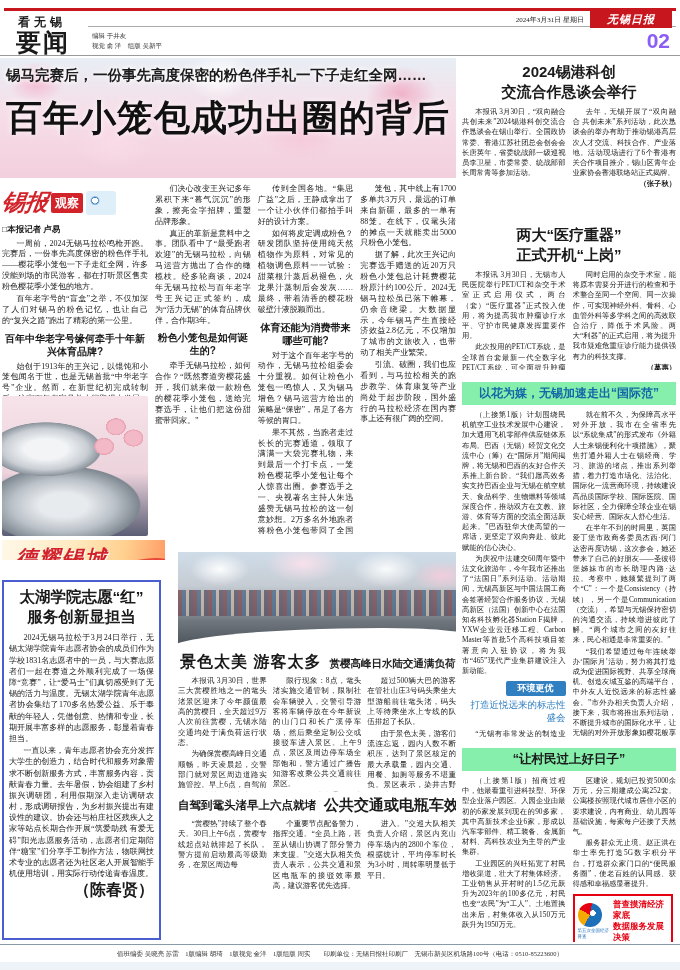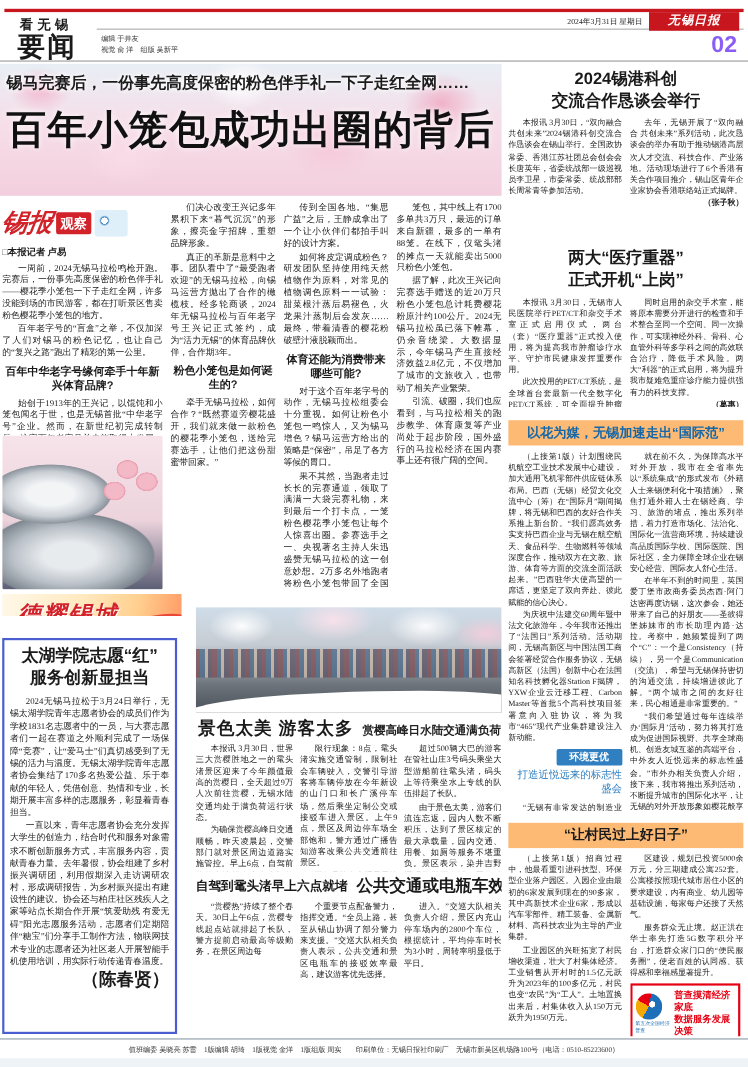--- a/index.html
+++ b/index.html
@@ -88,37 +88,37 @@
       radial-gradient(40px 20px at 95% 25%, rgba(246,205,220,.9), transparent 75%),
       linear-gradient(180deg,#cfdde9 0%,#c6ccd3 35%,#9aa3ab 55%,#6f767e 72%,#4a5058 100%);}
   .crowd{position:absolute;left:0;top:38px;width:278px;height:26px;opacity:.8;
      background:repeating-linear-gradient(90deg,#7d4f55 0 4px,#4e6b8a 4px 8px,#c8b6a6 8px 11px,#5e5668 11px 15px);}
   .wave{position:absolute;left:-10px;bottom:-14px;width:300px;height:34px;background:#fff;
         border-radius:100% 40% 0 0/90% 30% 0 0;}
   .cap-row{display:flex;align-items:baseline;gap:8px;margin:4px 0 3px 2px;}
   .cap-big{font-size:16px;font-weight:bold;letter-spacing:1px;
            font-family:"Liberation Sans","DejaVu Sans",sans-serif;}
   .cap-sub{font-size:10.5px;font-weight:bold;color:#222;}
-  .mcols{display:flex;gap:6px;height:116px;overflow:hidden;}
+  .mcols{display:flex;gap:6px;height:116px;overflow:hidden;justify-content:flex-end;}
   .mcols.second{height:108px;}
   .mcol{flex:1;overflow:hidden;font-size:7.5px;line-height:1.38;}
   .two-heads{display:flex;align-items:center;gap:8px;margin:4px 0;}
   .h-left{font-size:11.5px;font-weight:bold;font-family:"Liberation Sans",sans-serif;white-space:nowrap;}
   .h-right{font-size:15px;font-weight:bold;font-family:"Liberation Sans",sans-serif;white-space:nowrap;}
   
   .rail{position:absolute;left:462px;top:0;width:214px;height:884px;overflow:hidden;}
   .rtitle{font-size:15px;font-weight:bold;text-align:center;line-height:1.3;margin:4px 0 6px 0;
           font-family:"Liberation Sans","DejaVu Sans",sans-serif;}
   .rcols{display:flex;gap:7px;overflow:hidden;}
   .rcol{flex:1;overflow:hidden;font-size:7.3px;line-height:1.4;}
   .a1 .rcols{height:106px;}
   .a2 .rcols{height:100px;}
   .a3 .rcols{height:330px;}
   .a4 .rcols{height:176px;}
-  .band{background:#fdba74;text-align:center;font-weight:bold;padding:3px 0;margin:4px 0 5px 0;
+  .band{background:#86efac;text-align:center;font-weight:bold;padding:3px 0;margin:4px 0 5px 0;
         font-family:"Liberation Sans","DejaVu Sans",sans-serif;}
   .band.blue{color:#1467a8;font-size:12px;}
   .band.dark{color:#1a1a1a;font-size:12.5px;}
   .a2{margin-top:12px;}
   .a3{margin-top:12px;}
   .a4{margin-top:8px;}
   .envhead{text-align:right;margin:5px 0;}
   .envhead .pill{display:inline-block;background:#2f7fc1;color:#fff;font-size:9px;font-weight:bold;
       padding:1px 12px;border-radius:2px;font-family:"Liberation Sans",sans-serif;}
   .envhead .line2{display:block;color:#2f7fc1;font-size:9.5px;font-weight:normal;margin-top:2px;

